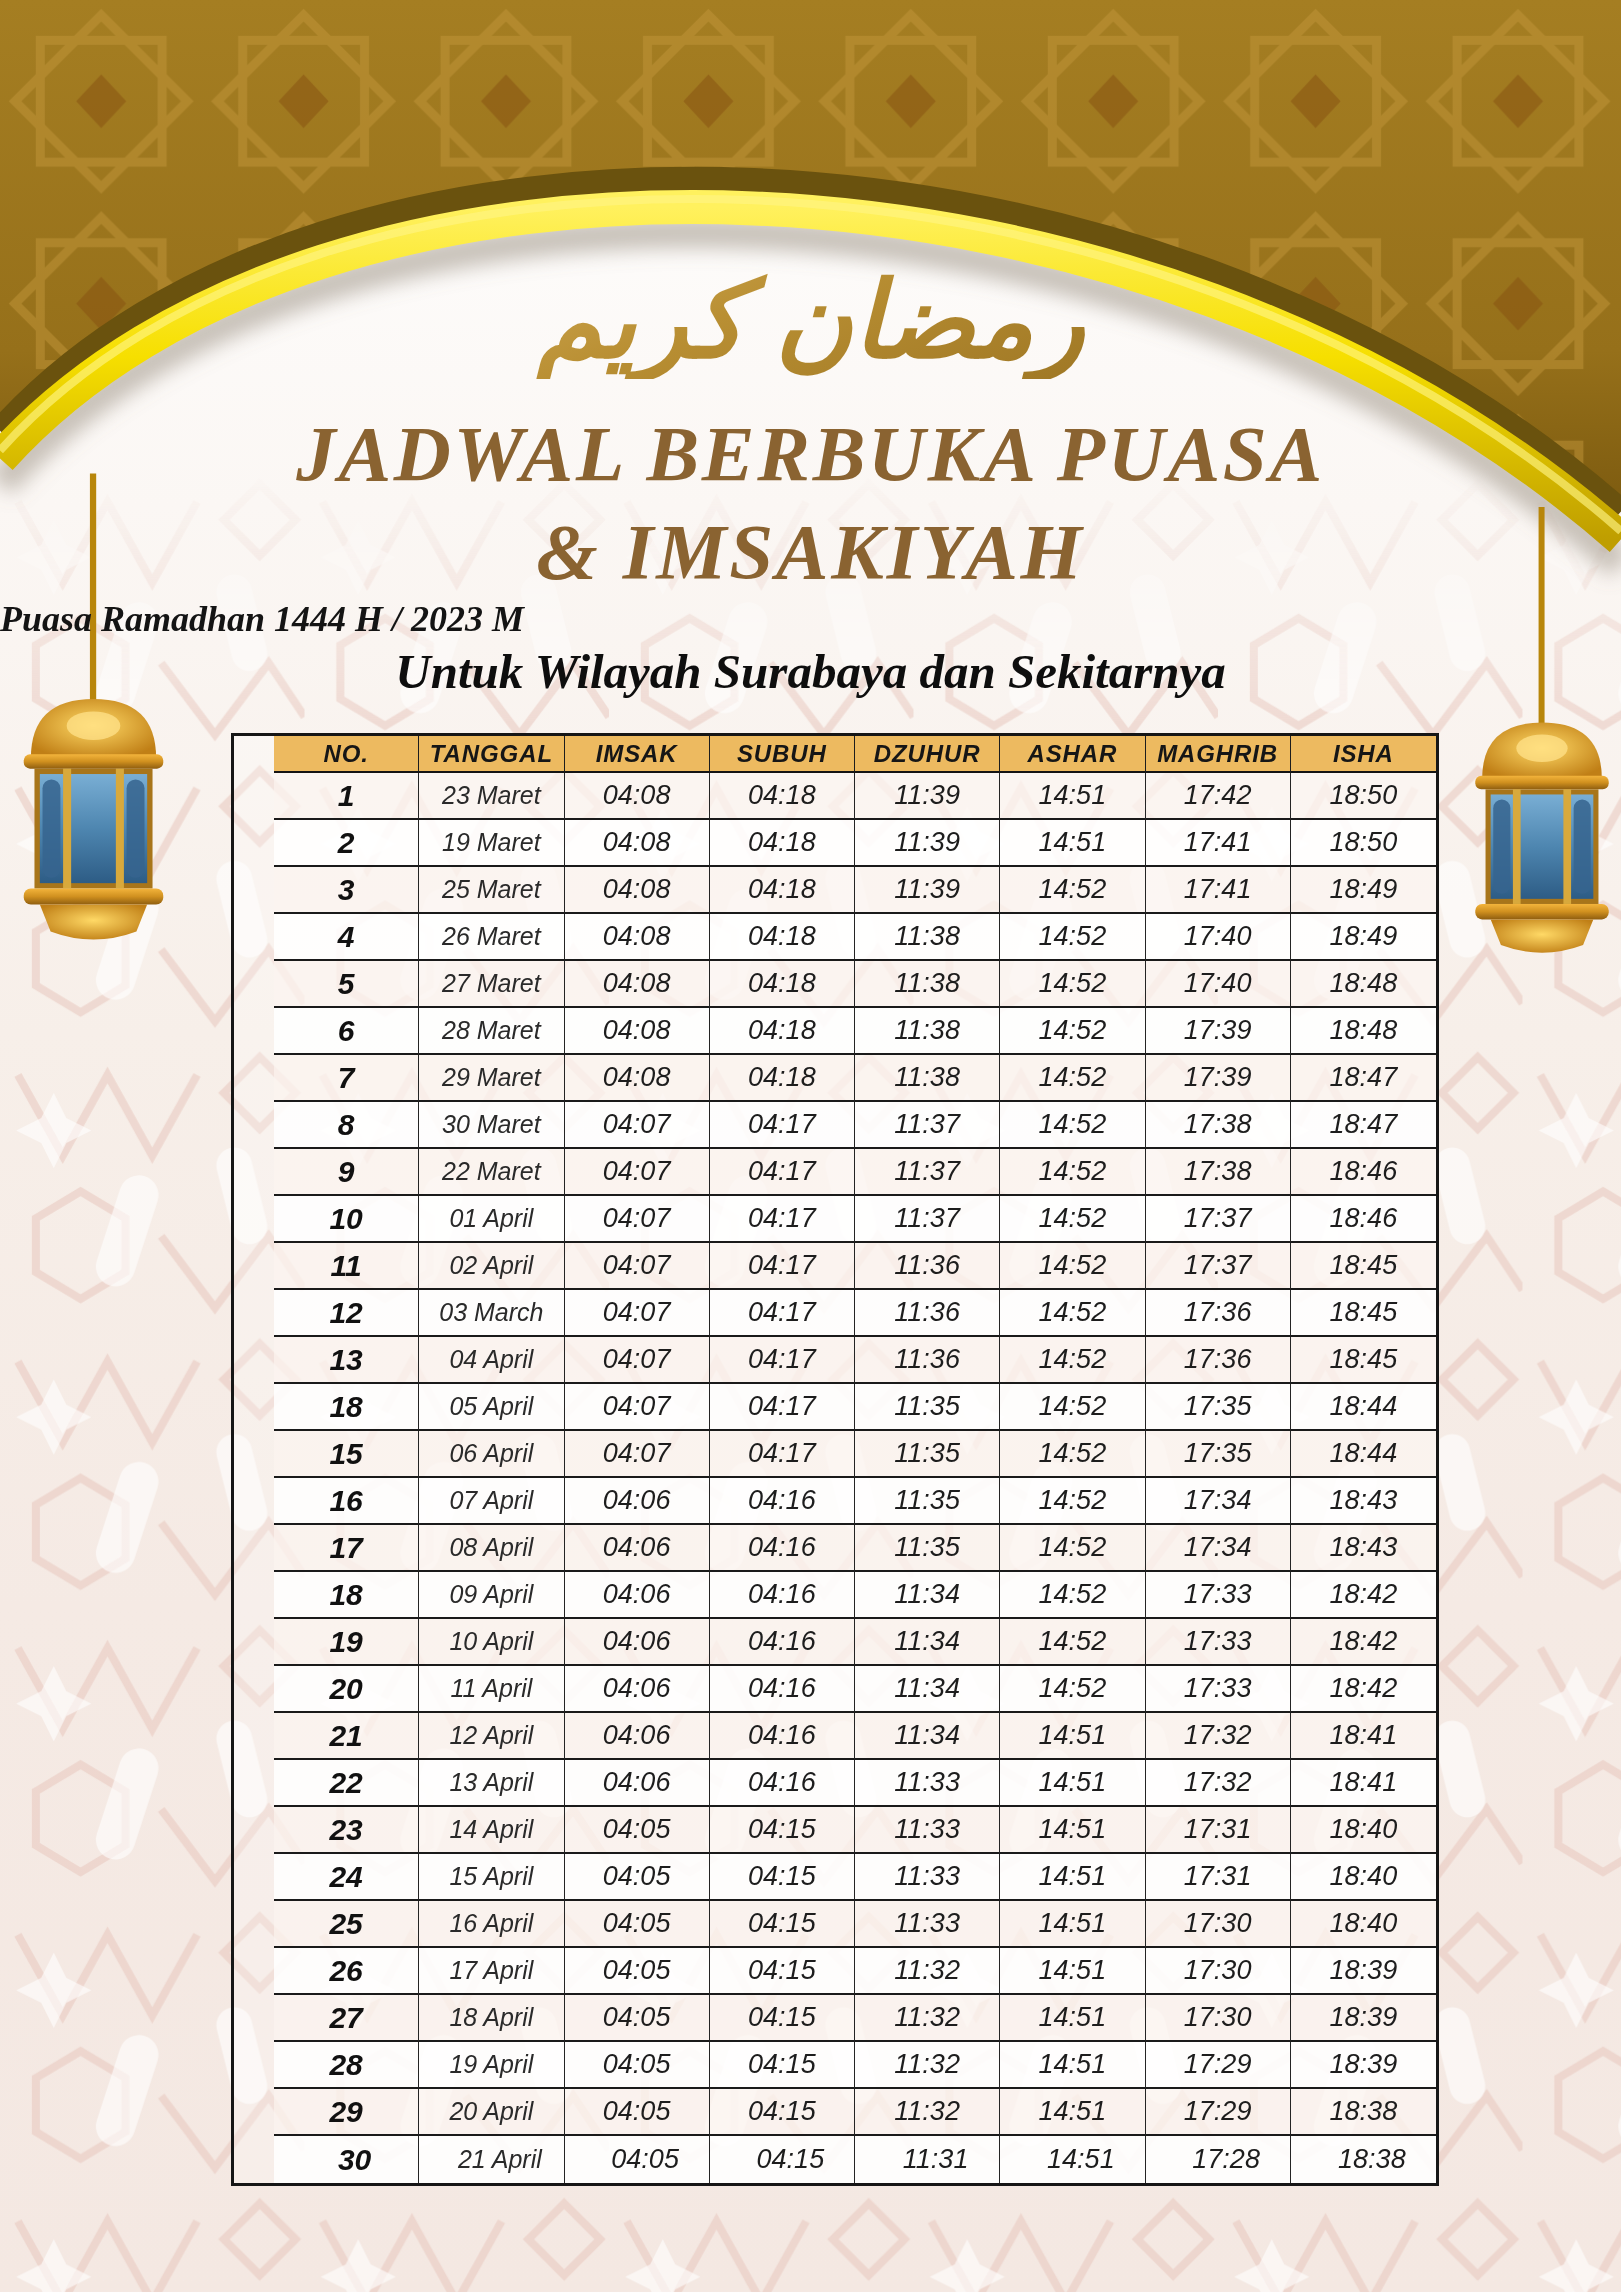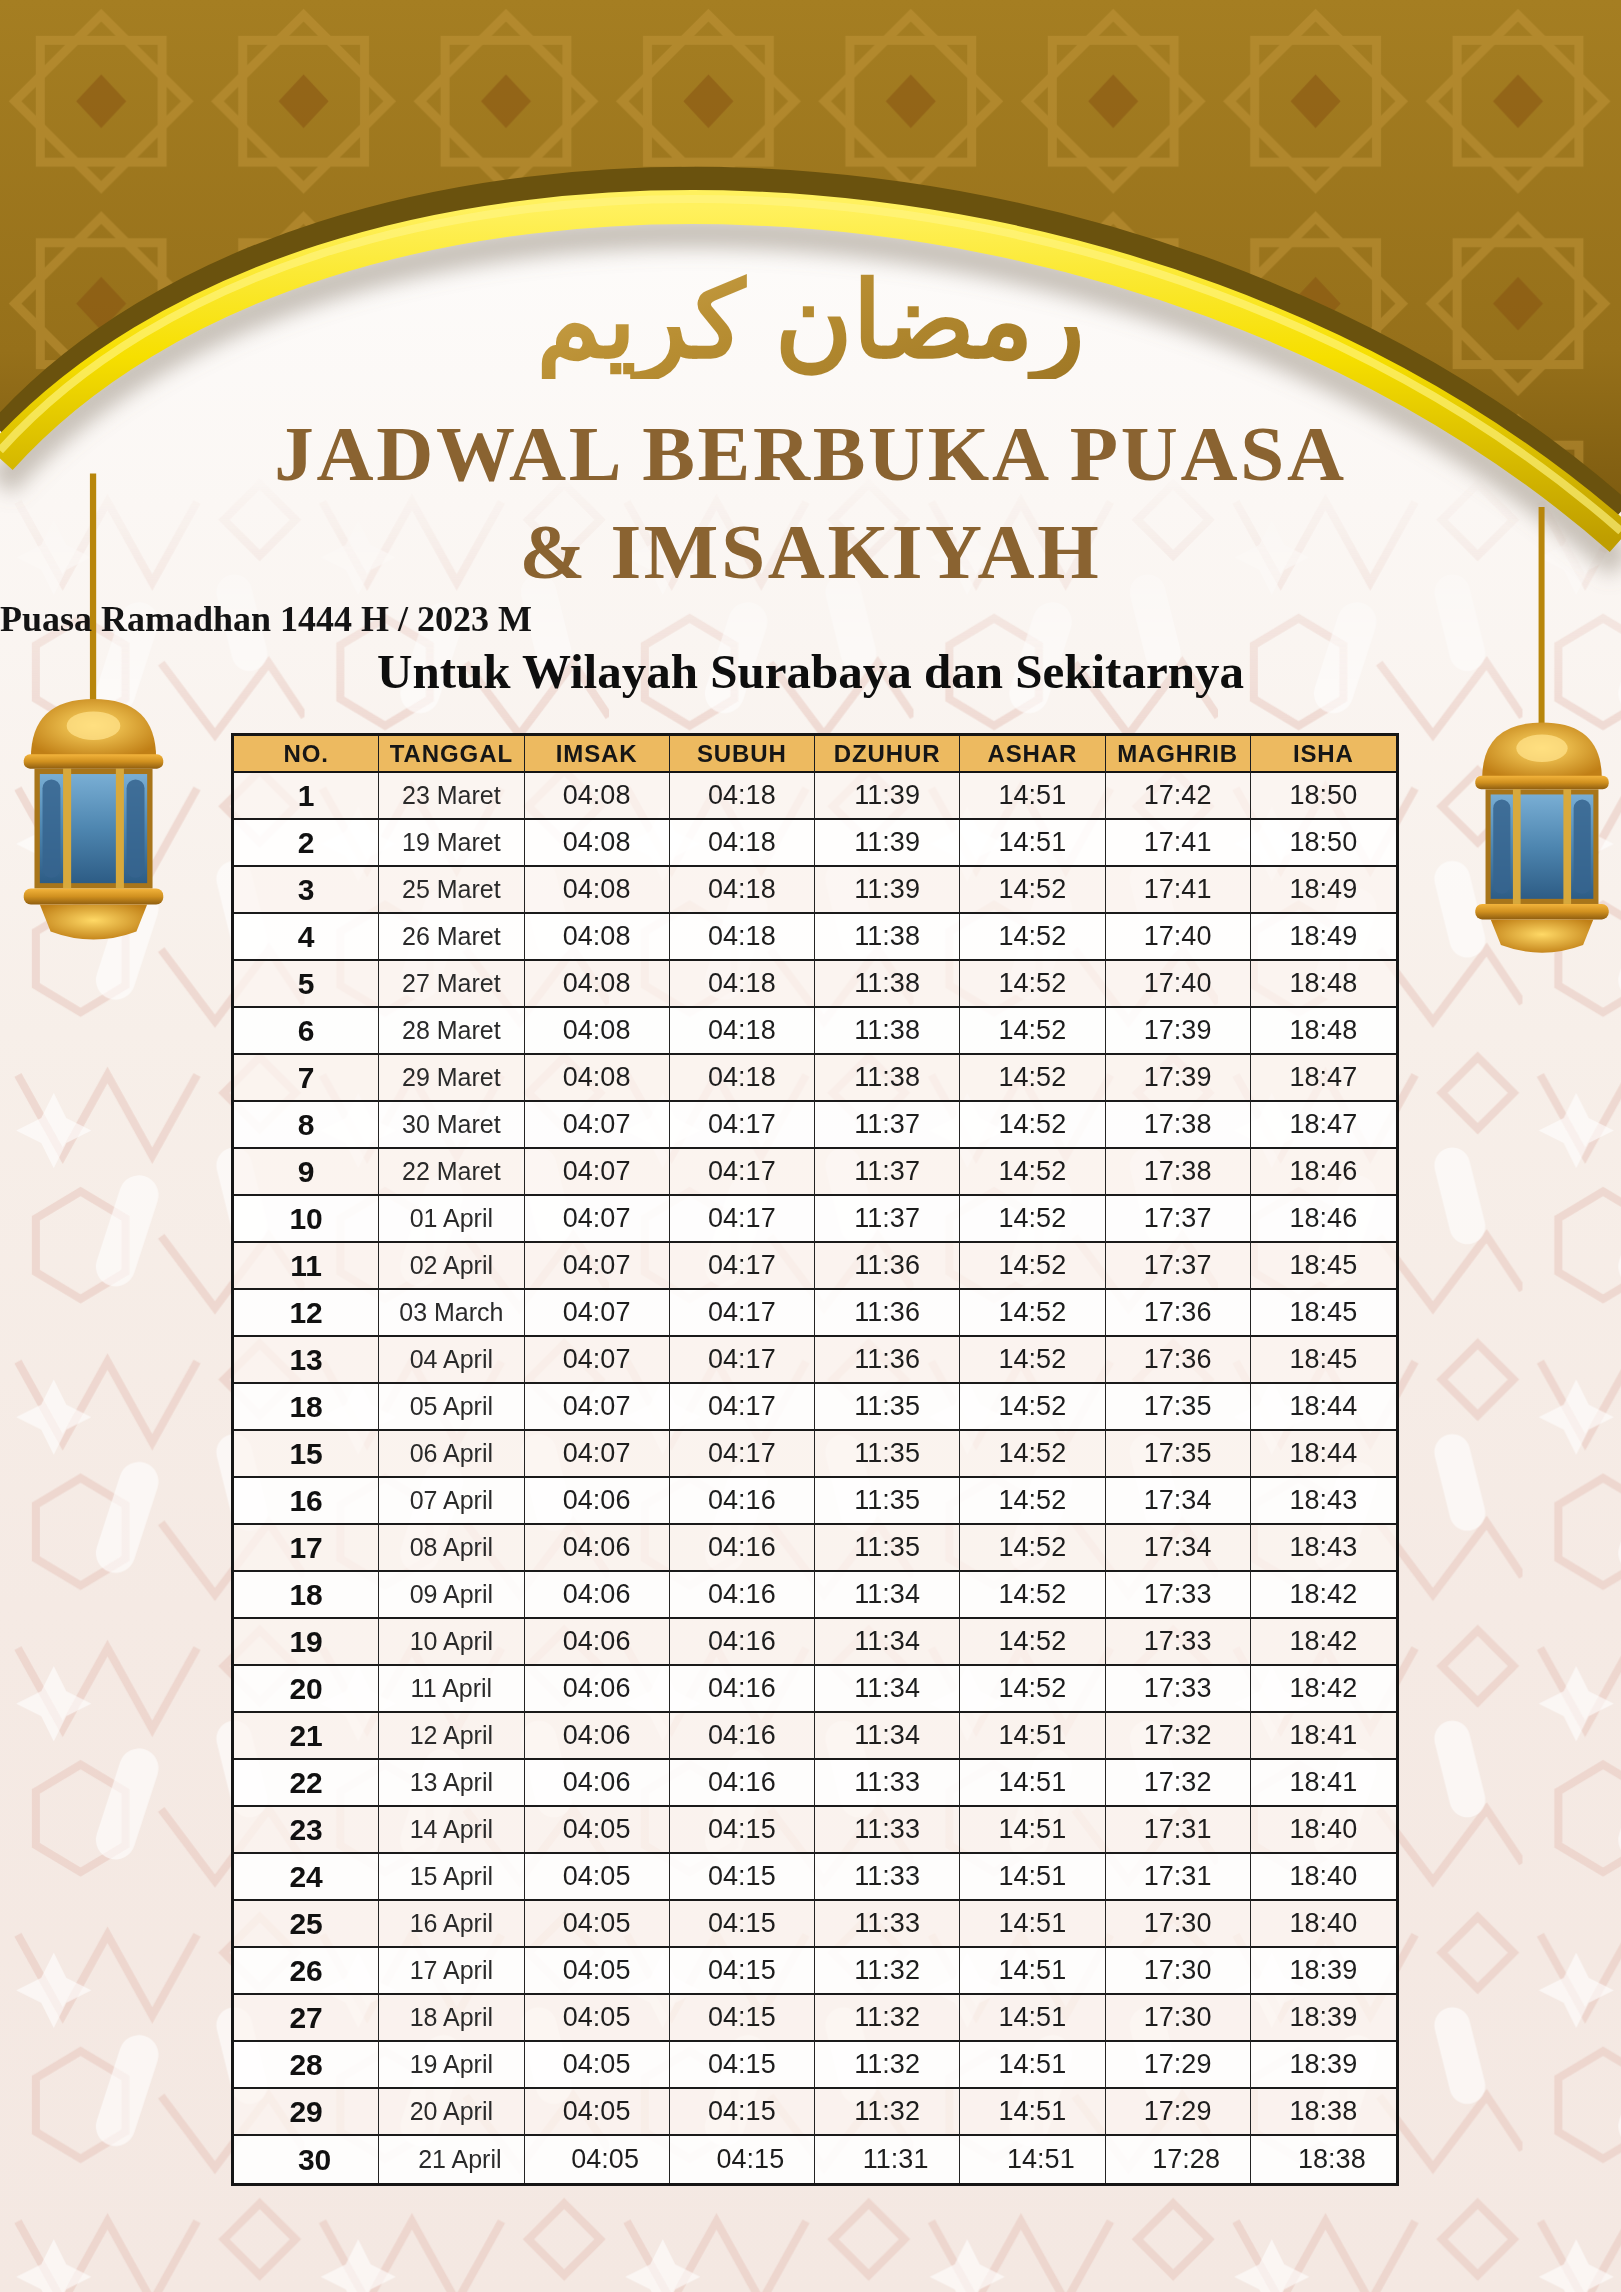--- a/index.html
+++ b/index.html
@@ -1,19 +1,20 @@
 <!DOCTYPE html>
 <html style="font-size:14.3px"><head>
 <meta charset="utf-8">
 <style>
   html,body{margin:0;padding:0;}
   .page{
     position:relative; width:1621px; height:2293px; overflow:hidden;
     background:linear-gradient(to bottom,#ffffff 0%,#fbf7f4 22%,#f7efe9 45%,#f5eae4 70%,#f4e8e2 100%);
     font-family:"Liberation Sans", sans-serif;
+    font-style:italic;
   }
   svg{display:block;}
   .bgpattern{position:absolute;left:0;top:466px;width:1621px;height:1827px;
     -webkit-mask-image:linear-gradient(to bottom,transparent 0,#000 14%);
     mask-image:linear-gradient(to bottom,transparent 0,#000 14%);}
   .banner{position:absolute;left:0;top:0;width:1621px;height:627px;}
   .lantern{position:absolute;}
   .lantern-left{left:12.5px;top:473px;width:161px;height:484px;}
   .lantern-right{left:1465px;top:507px;width:154px;height:462px;}
   .headerblock{position:absolute;left:0;top:0;width:1621px;text-align:center;}
@@ -28,21 +29,21 @@
     color:#8a6331;letter-spacing:2.7px;}
   .title2{position:absolute;left:0;top:512px;width:1621px;margin:0;text-align:center;
     font-family:"Liberation Serif",serif;font-weight:bold;font-size:79px;line-height:1;
     color:#8a6331;letter-spacing:2.7px;}
   .subtitle{position:absolute;left:0;top:598px;width:1621px;text-align:left;
     font-family:"Liberation Serif",serif;font-weight:bold;font-size:36px;color:#141414;}
   .region{position:absolute;left:0;top:643px;width:1621px;text-align:center;
     font-family:"Liberation Serif",serif;font-weight:bold;font-size:49px;color:#0e0e0e;}
   .schedule{
     position:absolute;left:231px;top:733px;width:1162px;
-    border:3.6px solid #161616;background:rgba(255,255,255,0.25);
+    border:3.6px solid #161616;background:rgba(255,255,255,0.25);padding-left:40px;
   }
   .thead{display:grid;grid-template-columns:repeat(8,1fr);height:37px;}
   .thead .hcell{
     background:#edba60;border-right:1.8px solid #1d1d1d;border-bottom:2.7px solid #141414;
     display:flex;align-items:center;justify-content:center;
     font-size:24px;font-weight:bold;letter-spacing:0.9px;color:#161616;
   }
   .thead .hcell:last-child{border-right:none;}
   .trow{display:grid;grid-template-columns:repeat(8,1fr);height:47px;}
   .trow.odd{background:rgba(252,245,240,0.66);}

